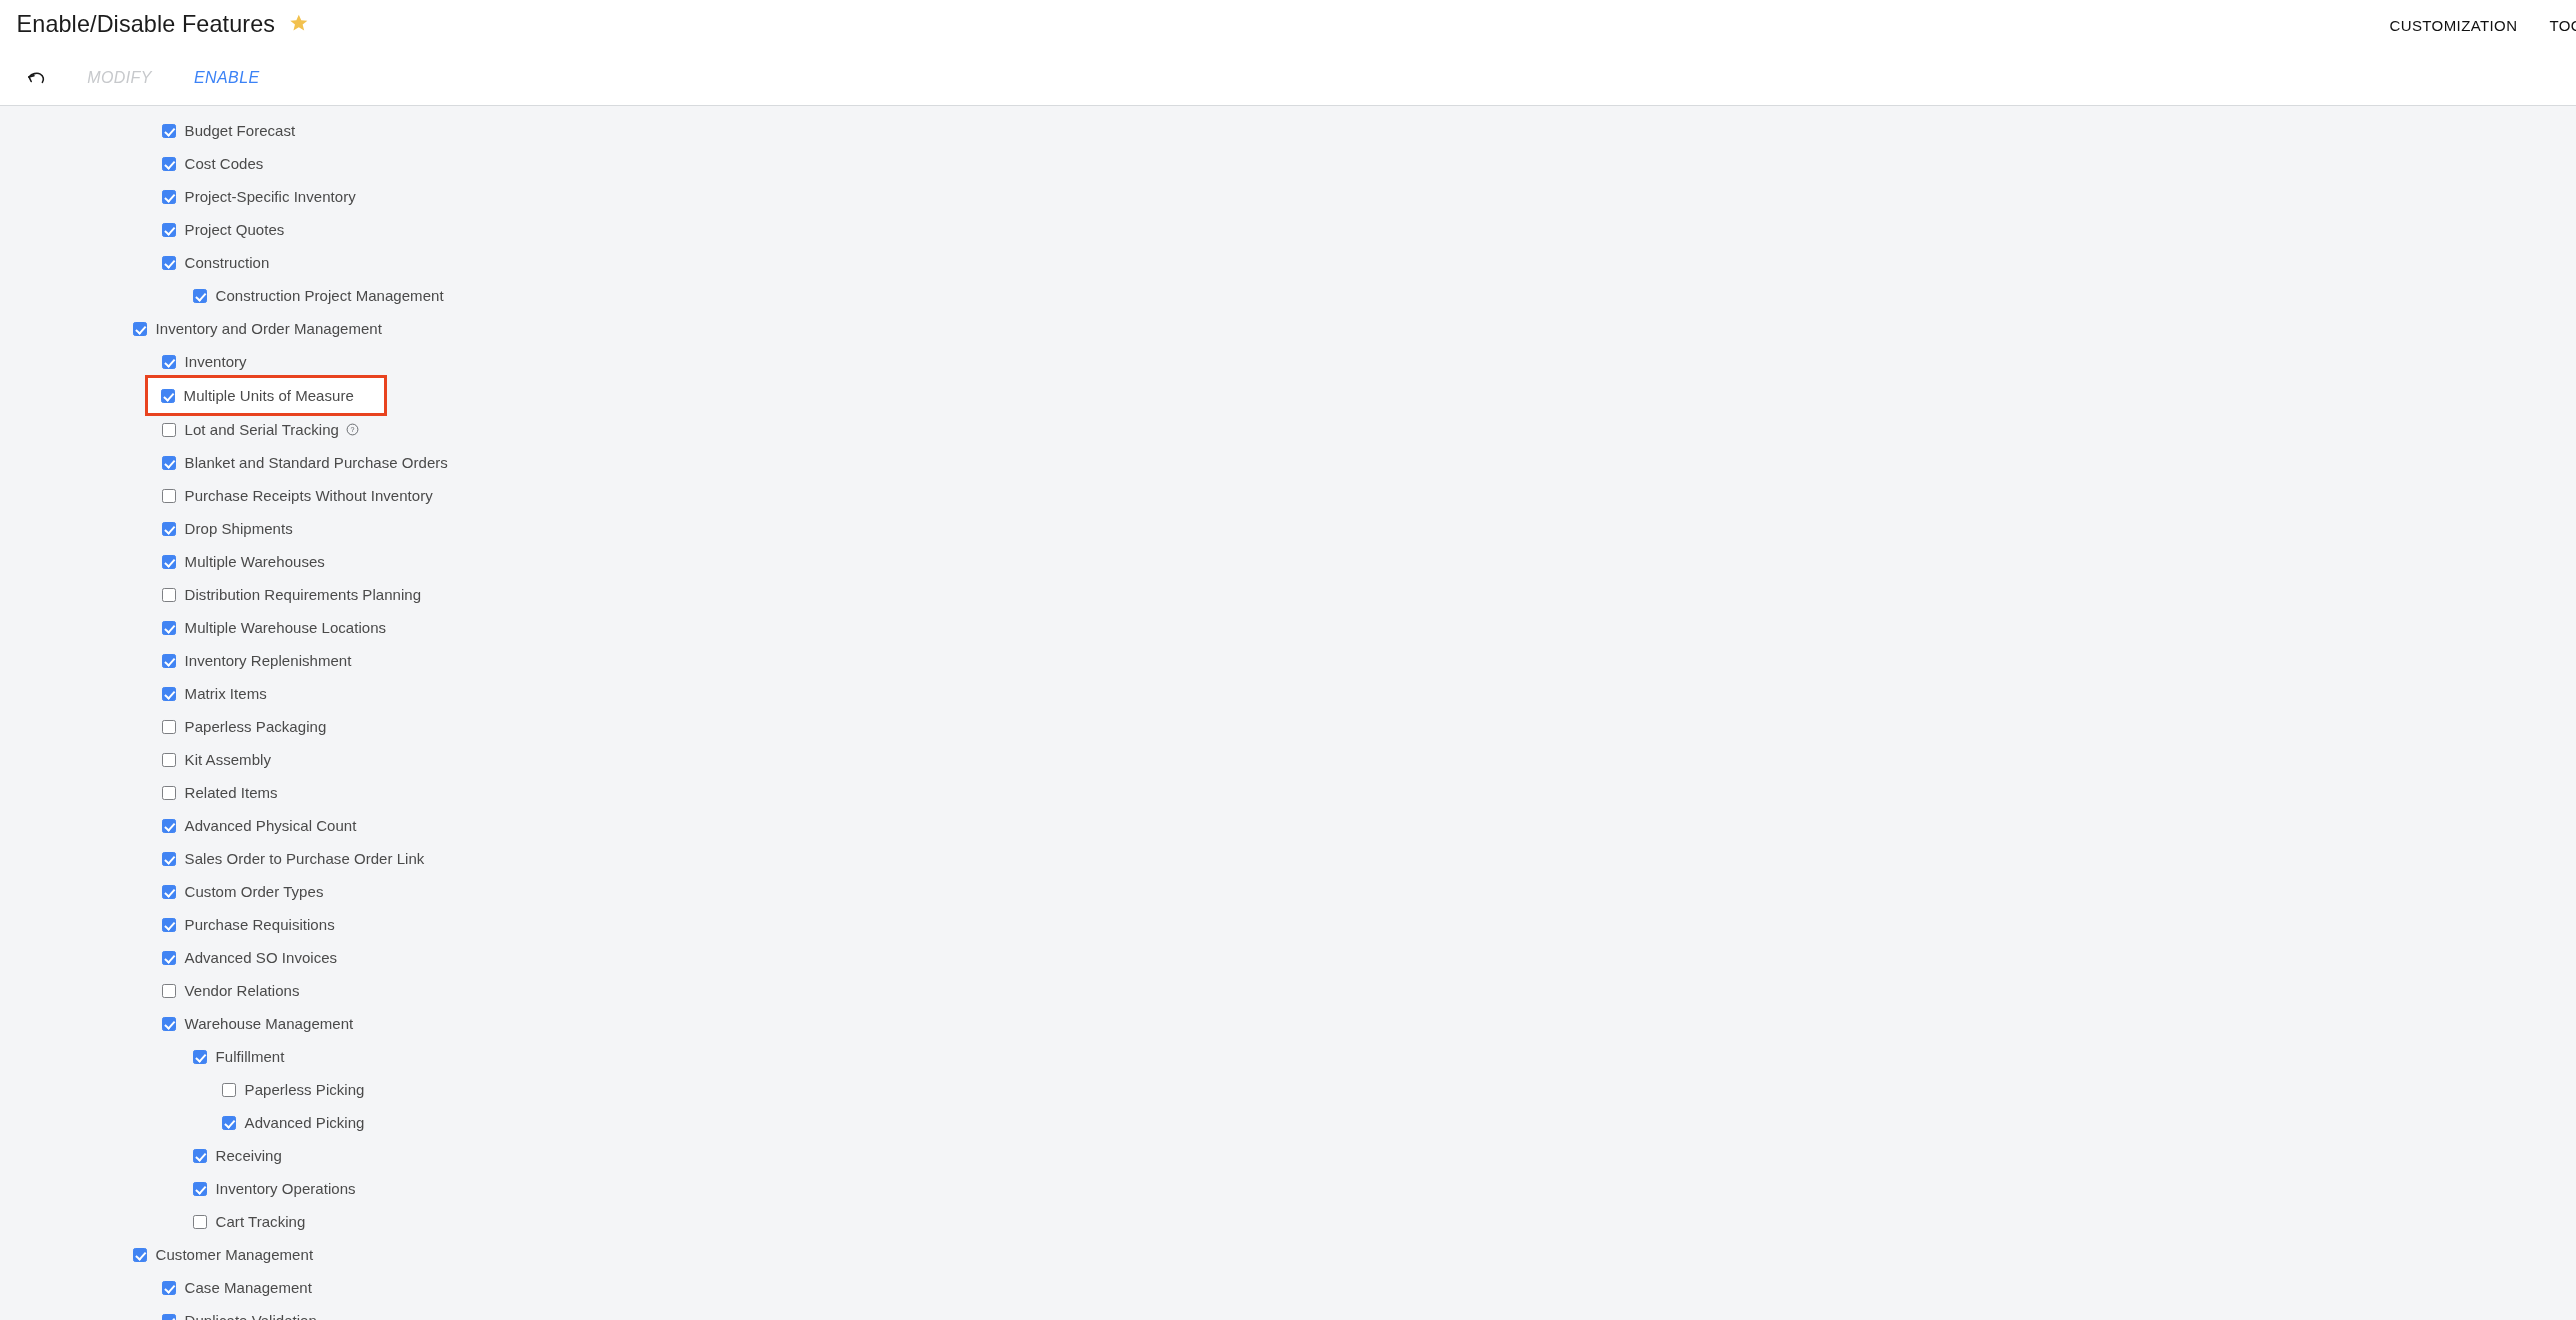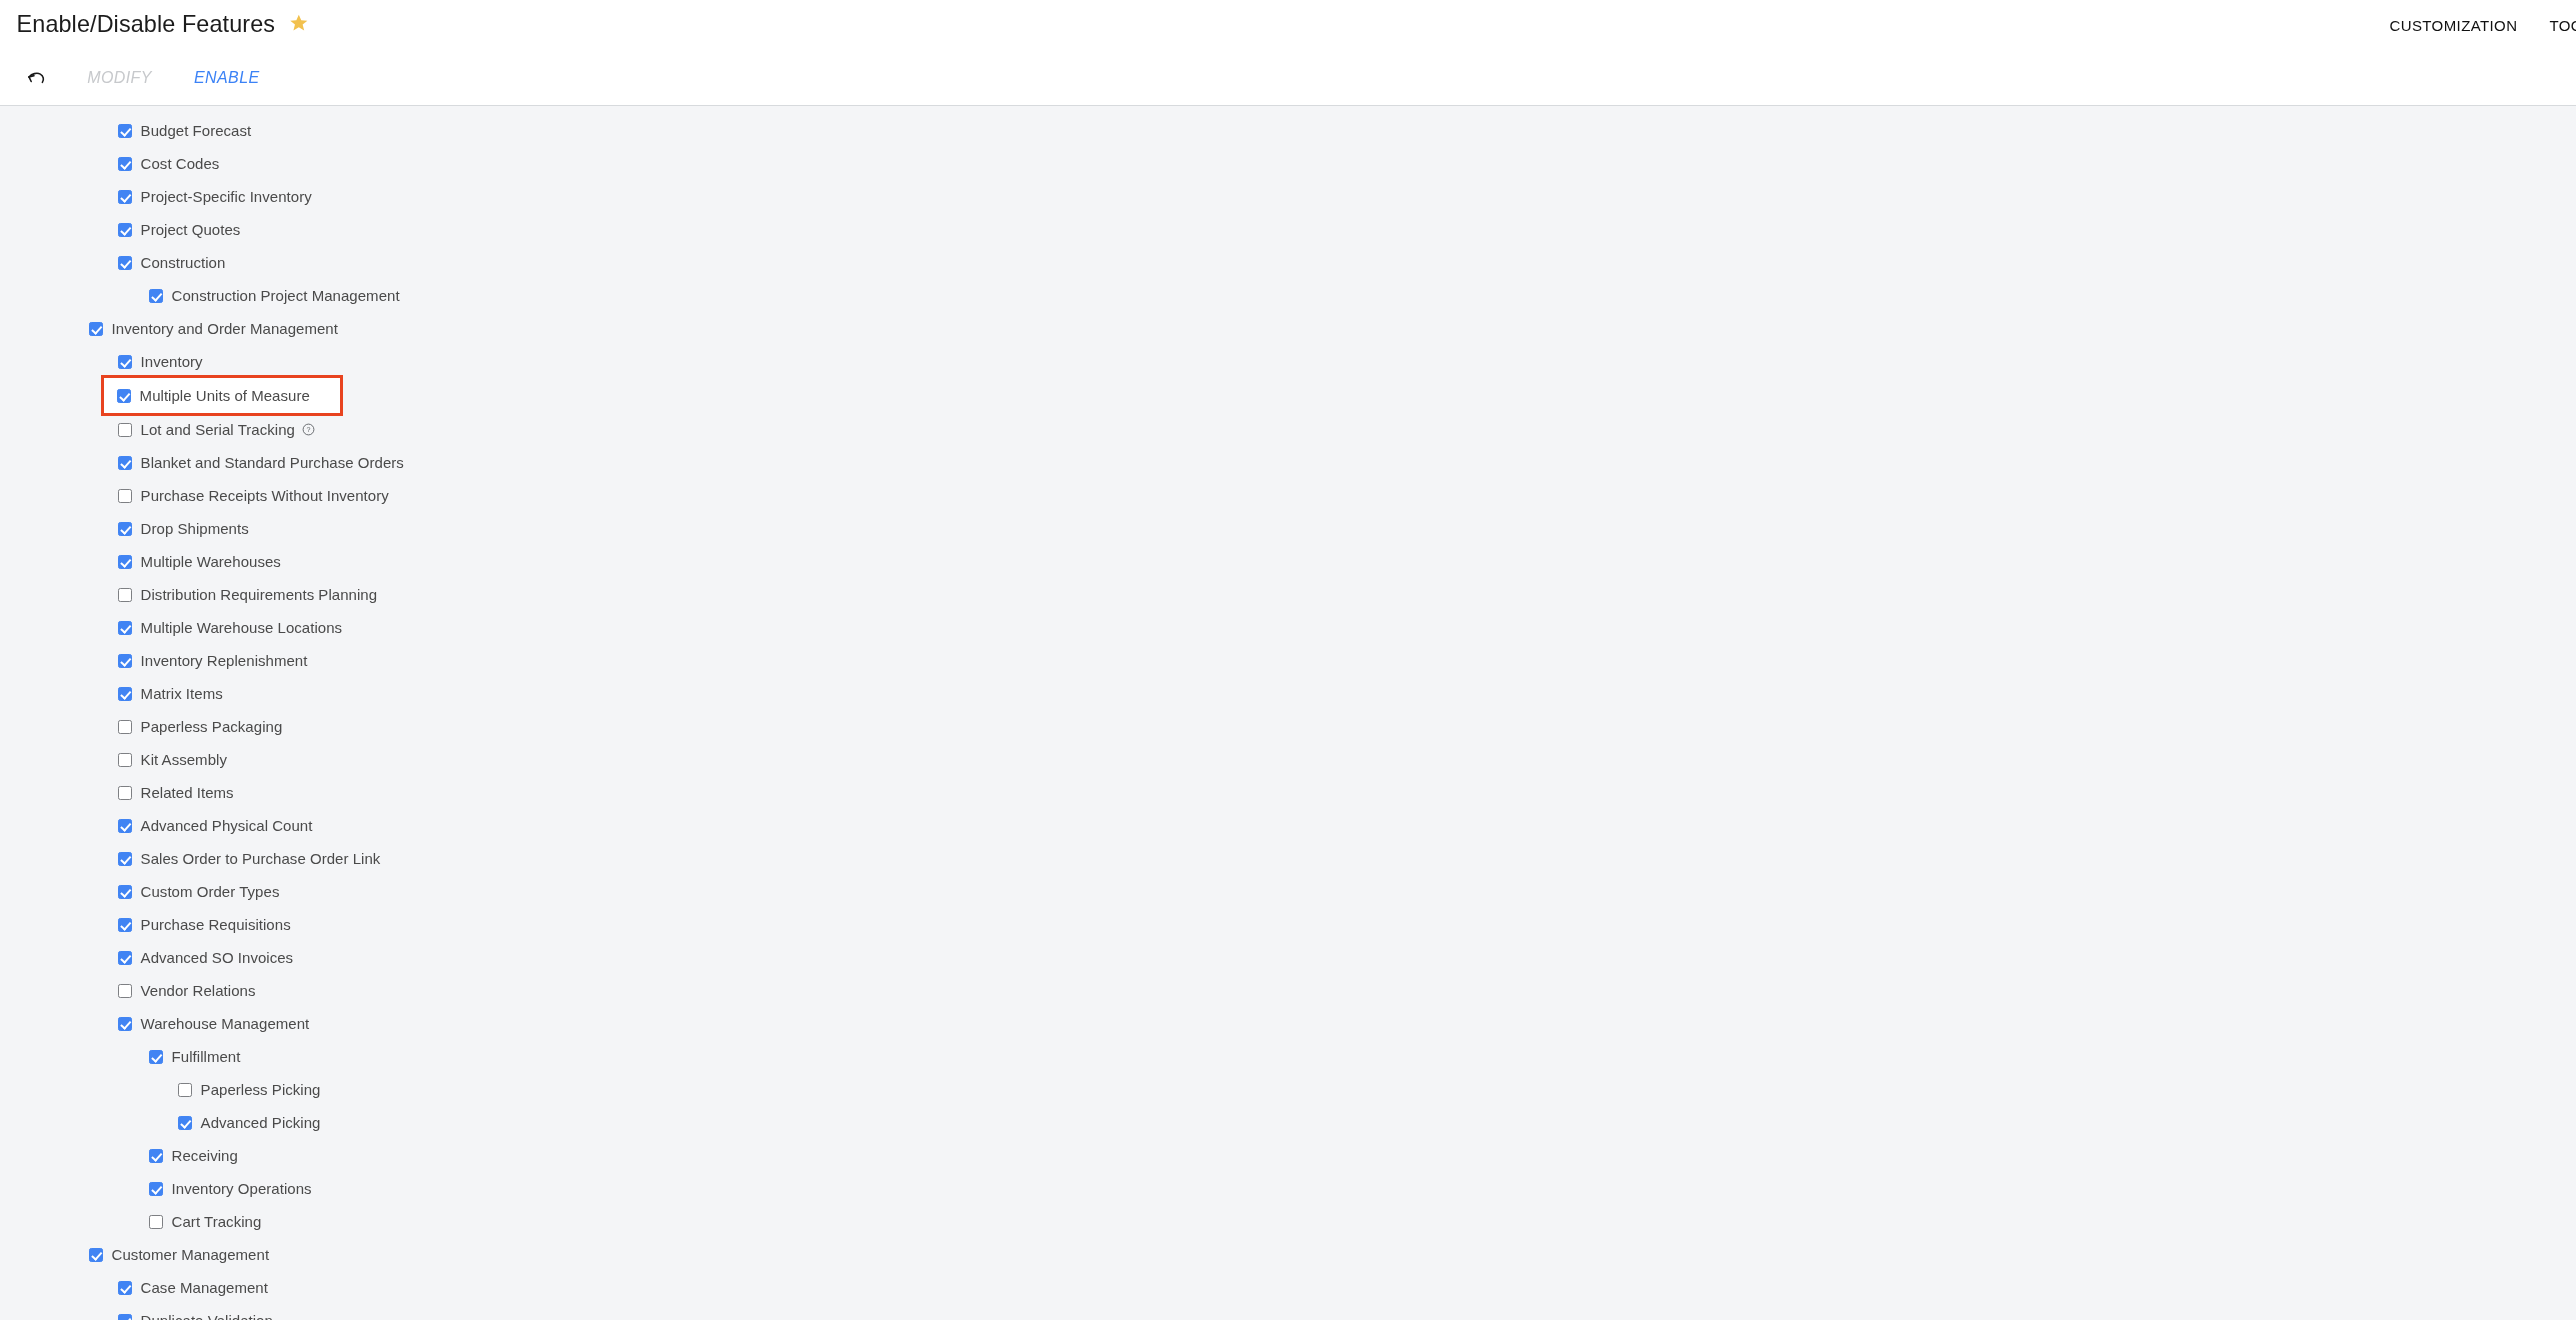--- a/index.html
+++ b/index.html
@@ -109,20 +109,21 @@
 
   
   .body {
     position: absolute;
     top: 106px;
     left: 0;
     width: 2576px;
     height: 1215px;
     background: #f4f5f7;
     overflow: hidden;
+    padding-left: 44px;
   }
 
   .feature-list {
     position: relative;
     padding-top: 8.3px;
   }
 
   .feature-row {
     position: relative;
     height: 33px;

